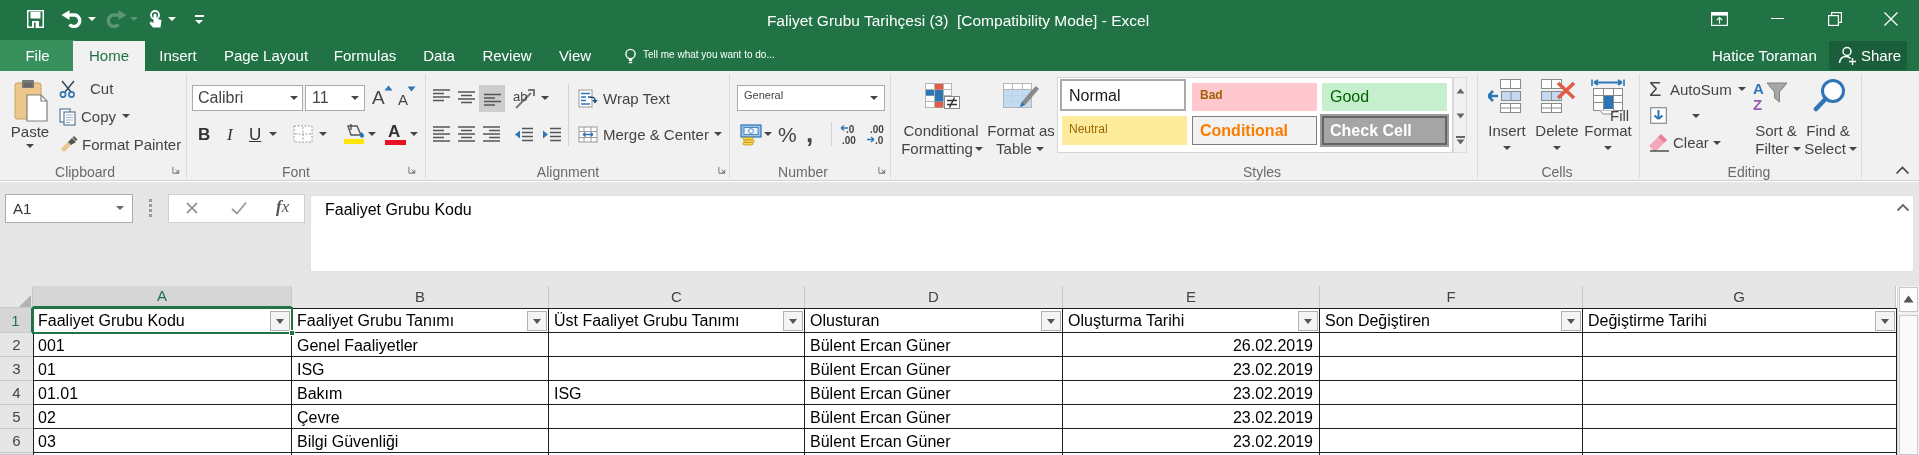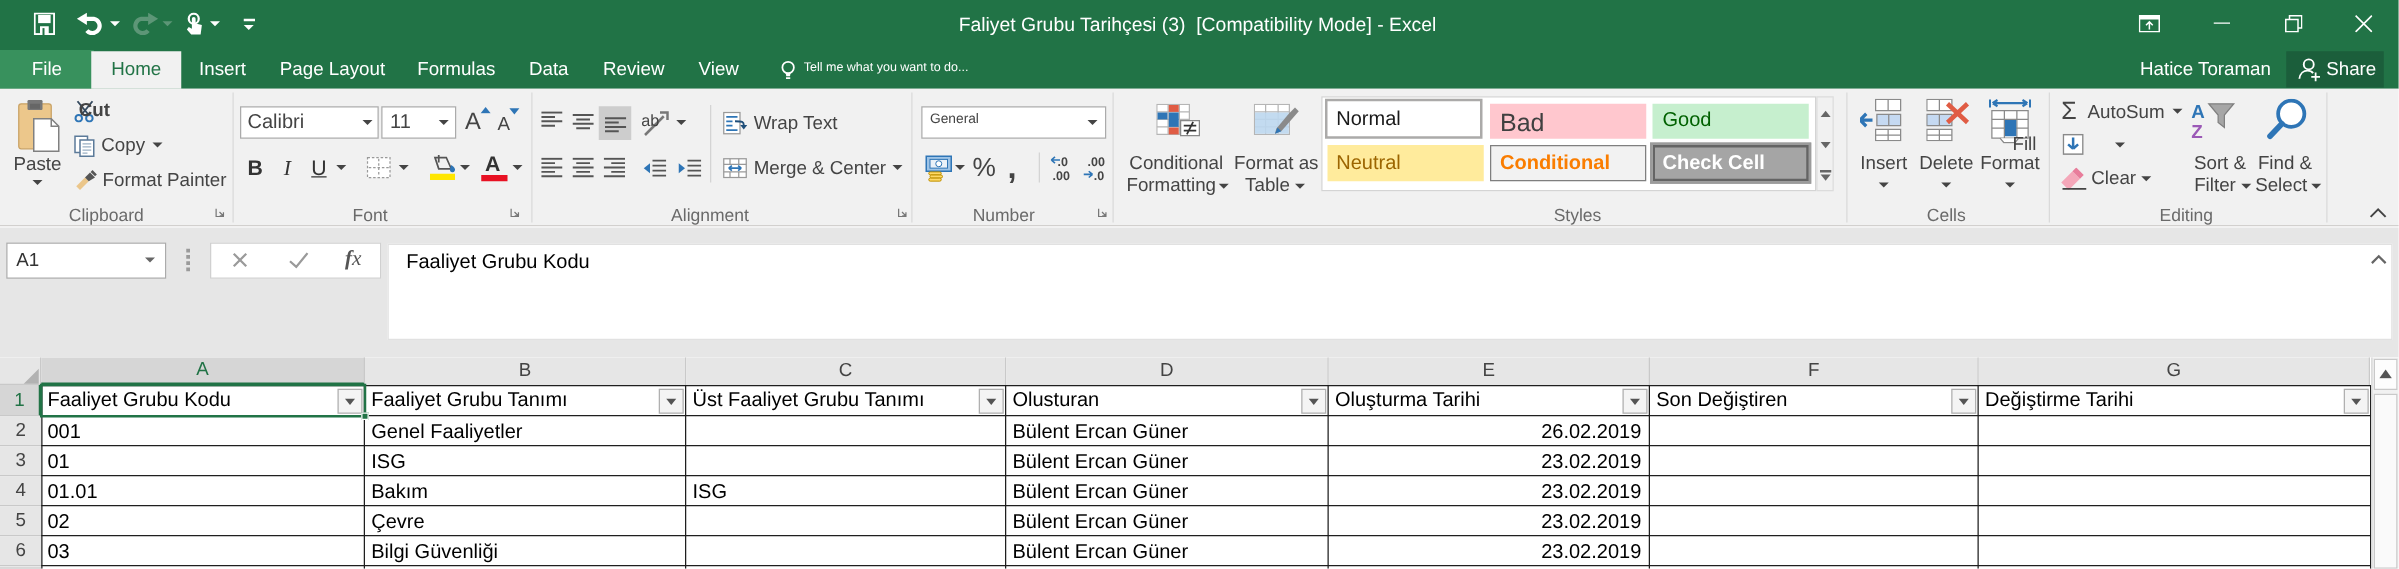--- a/index.html
+++ b/index.html
@@ -143,21 +143,21 @@
   <path d="M 13 16 L 27 16 L 33 22 L 33 42 L 13 42 Z" fill="#fff" stroke="#808080" stroke-width="1.2"></path>
   <path d="M 27 16 L 27 22 L 33 22" fill="none" stroke="#808080" stroke-width="1.2"></path>
 </svg>
 <span class="abs rlabel ctr" style="left:30px; top:123px;">Paste</span>
 <div class="caret" style="left:26px; top:144px;"></div>
 <svg class="abs" style="left:59px; top:80px;" width="18" height="18" viewBox="0 0 18 18">
   <path d="M 3 1 L 12 12 M 15 1 L 6 12" stroke="#34495e" stroke-width="1.5" fill="none"></path>
   <circle cx="4" cy="14.5" r="2.6" fill="none" stroke="#2e75b6" stroke-width="1.6"></circle>
   <circle cx="12.5" cy="14.5" r="2.6" fill="none" stroke="#2e75b6" stroke-width="1.6"></circle>
 </svg>
-<span class="abs rlabel" style="left:63px; top:80px;font-weight:bold;">Cut</span>
+<span class="abs rlabel" style="left:90px; top:80px;">Cut</span>
 <svg class="abs" style="left:59px; top:108px;" width="18" height="18" viewBox="0 0 18 18">
   <rect x="1" y="1" width="10" height="13" fill="#fff" stroke="#5b7a99" stroke-width="1.2"></rect>
   <rect x="5" y="4" width="11" height="13" fill="#fff" stroke="#5b7a99" stroke-width="1.2"></rect>
   <path d="M 7 7 L 14 7 M 7 9.5 L 14 9.5 M 7 12 L 14 12 M 7 14.5 L 11 14.5" stroke="#9ab0c4" stroke-width="1"></path>
 </svg>
 <span class="abs rlabel" style="left:81px; top:108px;">Copy</span>
 <div class="caret" style="left:122px; top:114px;"></div>
 <svg class="abs" style="left:60px; top:136px;" width="18" height="16" viewBox="0 0 18 16">
   <path d="M 1 13 L 8 6 L 11 9 L 4 16 Z" fill="#ebc68a"></path>
   <path d="M 8 6 L 12 2 L 16 6 L 11 9 Z" fill="#555"></path>
@@ -297,26 +297,26 @@
   <path d="M 17 24 L 22 22 L 19 19 Z" fill="#2e75b6"></path>
 </svg>
 <span class="abs rlabel ctr" style="left:1021px; top:122px;">Format as</span>
 <span class="abs rlabel ctr" style="left:1014px; top:140px;">Table</span>
 <div class="caret" style="left:1036px; top:147px;"></div>
 <div class="abs" style="left:1057px; top:77px; width:396px; height:76px; background:#fff; border:1px solid #d4d4d4;"></div>
 
 <div class="abs" style="left:1060px; top:79px; width:126px; height:32px; border:2px solid #abaaa9; background:#fff;"></div>
 <span class="abs" style="left:1069px; top:87px; font-size:16px; color:#1a1a1a;">Normal</span>
 <div class="abs" style="left:1192px; top:83px; width:125px; height:28px; background:#ffc7ce;"></div>
-<span class="abs" style="left:1200px; top:88px; font-size:20px; color:#404040;">Bad</span>
+<span class="abs" style="left:1200px; top:88px; font-size:12px; color:#a16207;font-weight:bold;">Bad</span>
 <div class="abs" style="left:1322px; top:83px; width:125px; height:28px; background:#c6efce;"></div>
 <span class="abs" style="left:1330px; top:88px; font-size:16px; color:#006100;">Good</span>
 
 <div class="abs" style="left:1062px; top:116px; width:125px; height:29px; background:#ffeb9c;"></div>
-<span class="abs" style="left:1069px; top:122px; font-size:16px; color:#9c6500;">Neutral</span>
+<span class="abs" style="left:1069px; top:122px; font-size:12px; color:#9c6500;">Neutral</span>
 <div class="abs" style="left:1192px; top:116px; width:125px; height:29px; background:#f2f2f2; border:1px solid #7f7f7f;"></div>
 <span class="abs" style="left:1200px; top:122px; font-size:16px; font-weight:bold; color:#fa7d00;">Conditional</span>
 <div class="abs" style="left:1320px; top:114px; width:129px; height:33px; border:2px solid #9b9b9b; background:#a5a5a5; box-shadow:inset 0 0 0 2px #646464;"></div>
 <span class="abs" style="left:1330px; top:122px; font-size:16px; font-weight:bold; color:#fff;">Check Cell</span>
 
 <div class="abs" style="left:1453px; top:77px; width:14px; height:76px; background:#f1f1f1; border:1px solid #dcdcdc;"></div>
 <svg class="abs" style="left:1456px; top:88px;" width="9" height="6" viewBox="0 0 9 6">
     <path d="M0.5 5.5 L4.5 0.5 L8.5 5.5 Z" fill="#666"></path>
   </svg>
 <svg class="abs" style="left:1456px; top:113px;" width="9" height="6" viewBox="0 0 9 6">

